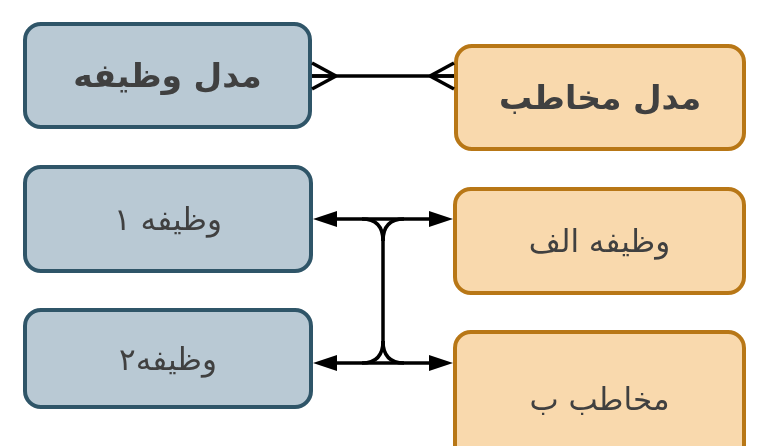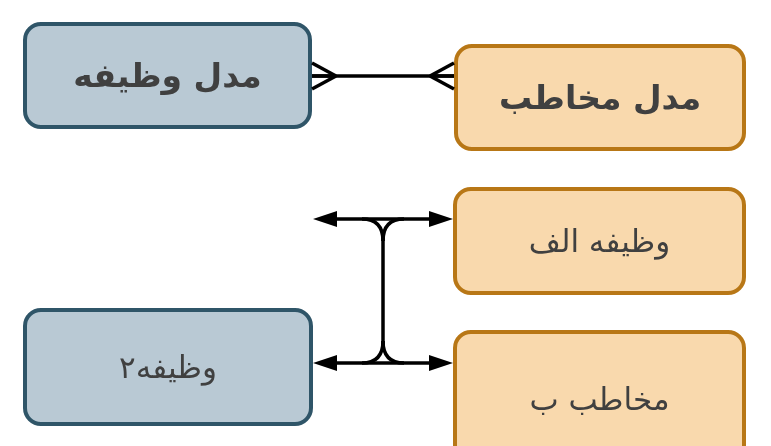--- a/index.html
+++ b/index.html
@@ -25,21 +25,21 @@
   }
   .node--blue   { background: #b9c9d4; border-color: #2f5568; }
   .node--orange { background: #f9d9ad; border-color: #b87716; margin-top: 22px; }
   .node--title  { font-weight: bold; font-size: 33px; }
   .node--leaf   { font-weight: normal; font-size: 31px; }
 
   .n-function-model { left: 23px;  top: 22px;  width: 289px; height: 107px; }
   .n-audience-model { left: 454px; top: 22px;  width: 292px; height: 107px; }
   .n-function-1     { left: 23px;  top: 165px; width: 290px; height: 108px; }
   .n-audience-a     { left: 453px; top: 165px; width: 293px; height: 108px; }
-  .n-function-2     { left: 23px;  top: 308px; width: 290px; height: 118px; }
+  .n-function-2     { left: 23px;  top: 308px; width: 290px; height: 101px; }
   .n-audience-b     { left: 453px; top: 308px; width: 293px; height: 137px; }
 
   .edges {
     position: absolute;
     inset: 0;
     pointer-events: none;
   }
   .edge-line {
     stroke: #000000;
     stroke-width: 3.5;
@@ -56,20 +56,23 @@
 <div class="canvas">
 
   <div class="node node--blue node--title n-function-model">
     <span>مدل وظیفه</span>
   </div>
 
   <div class="node node--orange node--title n-audience-model">
     <span>مدل مخاطب</span>
   </div>
 
+  <div class="node node--blue node--leaf n-function-1">
+    <span>وظیفه ۱</span>
+  </div>
 
   <div class="node node--orange node--leaf n-audience-a">
     <span>وظیفه الف</span>
   </div>
 
   <div class="node node--blue node--leaf n-function-2">
     <span>وظیفه۲</span>
   </div>
 
   <div class="node node--orange node--leaf n-audience-b">

